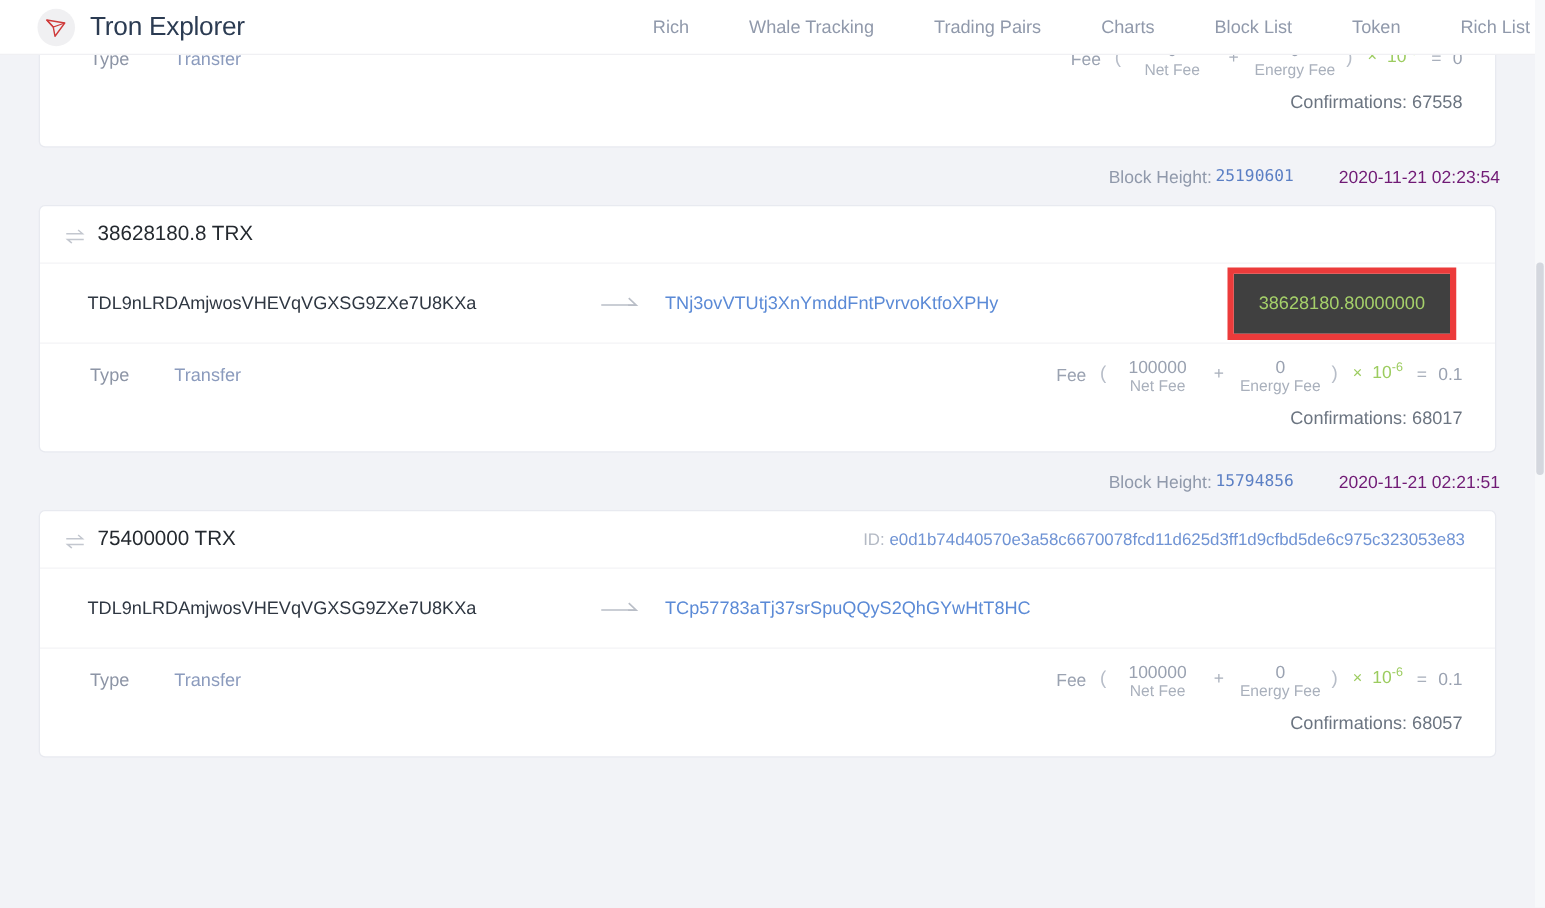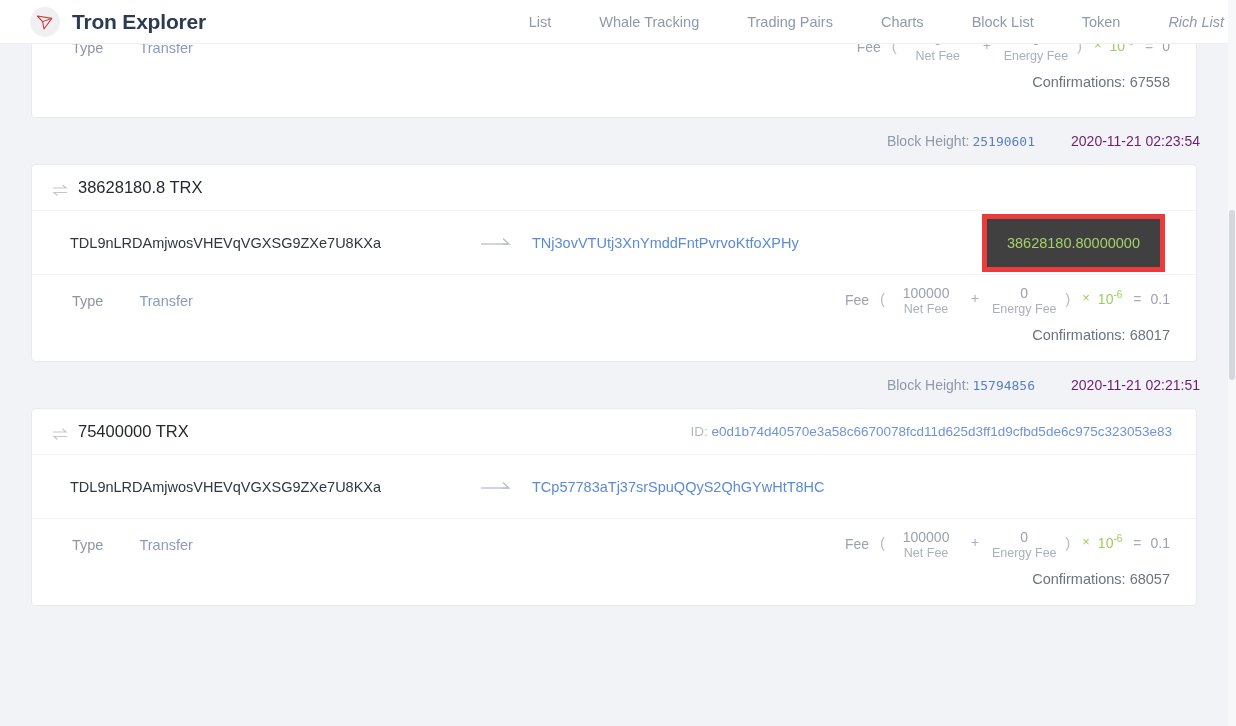--- a/index.html
+++ b/index.html
@@ -32,40 +32,40 @@
   .logo-circle {
     width: 30px; height: 30px;
     border-radius: 50%;
     background: #f0f0f2;
     display: flex; align-items: center; justify-content: center;
     margin-right: 12px;
     flex: none;
   }
   .brand-title {
     font-size: 21px;
-    font-weight: bold;
+    font-weight: normal;
     color: #2b3b52;
     letter-spacing: -0.2px;
     white-space: nowrap;
   }
   .nav {
     display: flex;
     align-items: center;
     margin-left: auto;
     margin-right: 0px;
     gap: 0px;
   }
   .nav-item {
     font-size: 14.5px;
     color: #9099ab;
     padding: 0 24px;
     white-space: nowrap;
     cursor: pointer;
   }
-  .nav-item:last-child { padding-right: 4px; font-style: italic; }
+  .nav-item:last-child { padding-right: 4px; }
 
   
   .page {
     position: absolute;
     top: 0; left: 0;
     width: 1228px;
     min-height: 726px;
     padding-top: 24px;
   }
 
@@ -408,21 +408,21 @@
   <div class="brand">
     <span class="logo-circle">
       <svg width="20" height="20" viewBox="0 0 20 20">
         <path d="M2.4 4.0 L16.8 6.4 L9.0 17.0 L7.6 9.6 Z" fill="none" stroke="#cf3b3b" stroke-width="1.1" stroke-linejoin="round"></path>
         <path d="M2.4 4.0 L7.6 9.6 L16.8 6.4" fill="none" stroke="#cf3b3b" stroke-width="1.0"></path>
       </svg>
     </span>
     <span class="brand-title">Tron Explorer</span>
   </div>
   <div class="nav">
-    <span class="nav-item">List</span>
+    <span class="nav-item">Rich</span>
     <span class="nav-item">Whale Tracking</span>
     <span class="nav-item">Trading Pairs</span>
     <span class="nav-item">Charts</span>
     <span class="nav-item">Block List</span>
     <span class="nav-item">Token</span>
     <span class="nav-item">Rich List</span>
   </div>
 </div>
 
 <div class="scrollbar-track">

